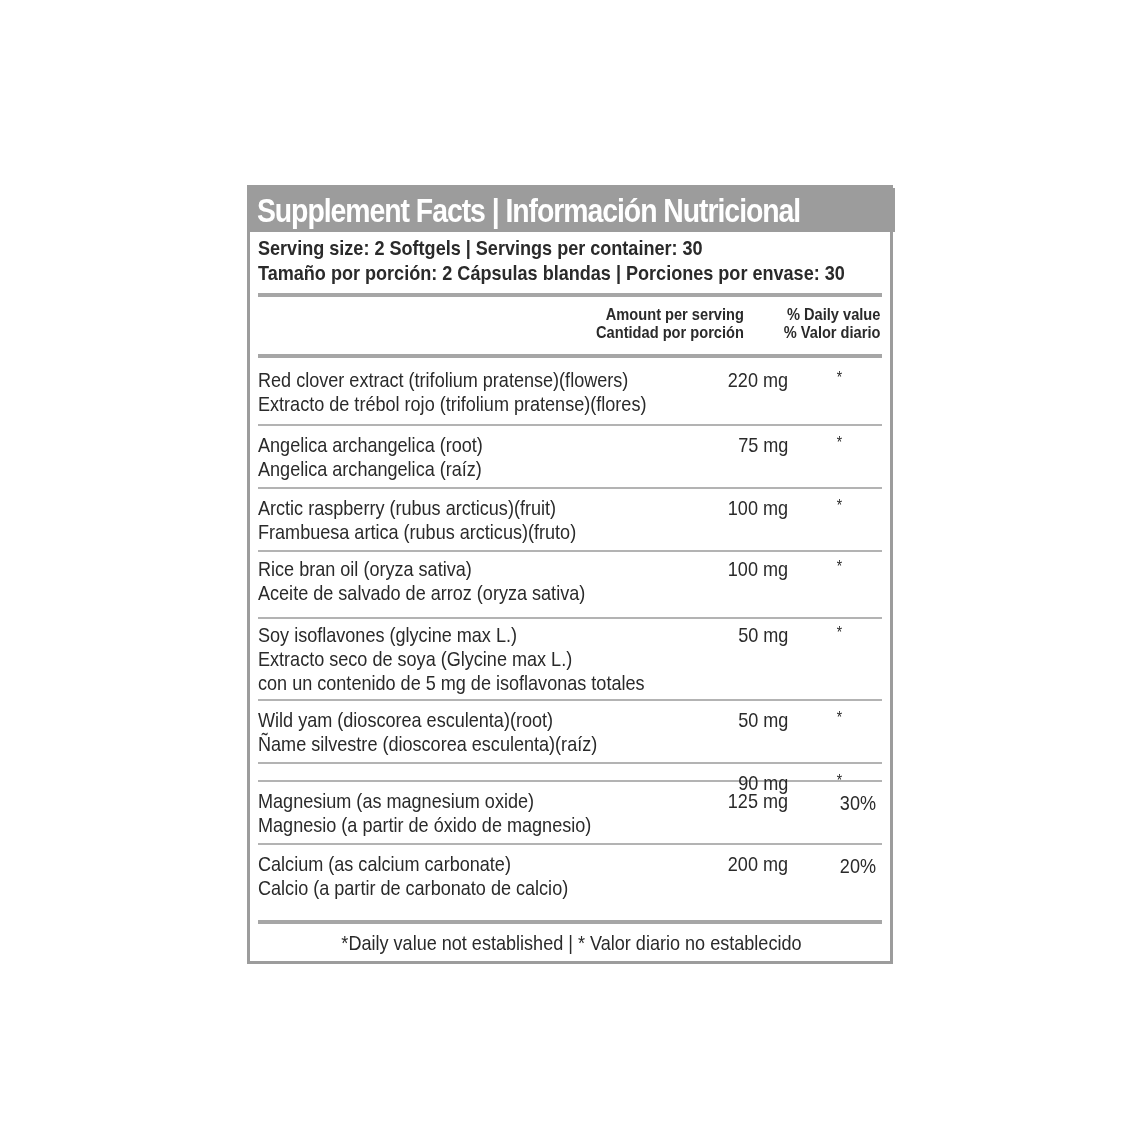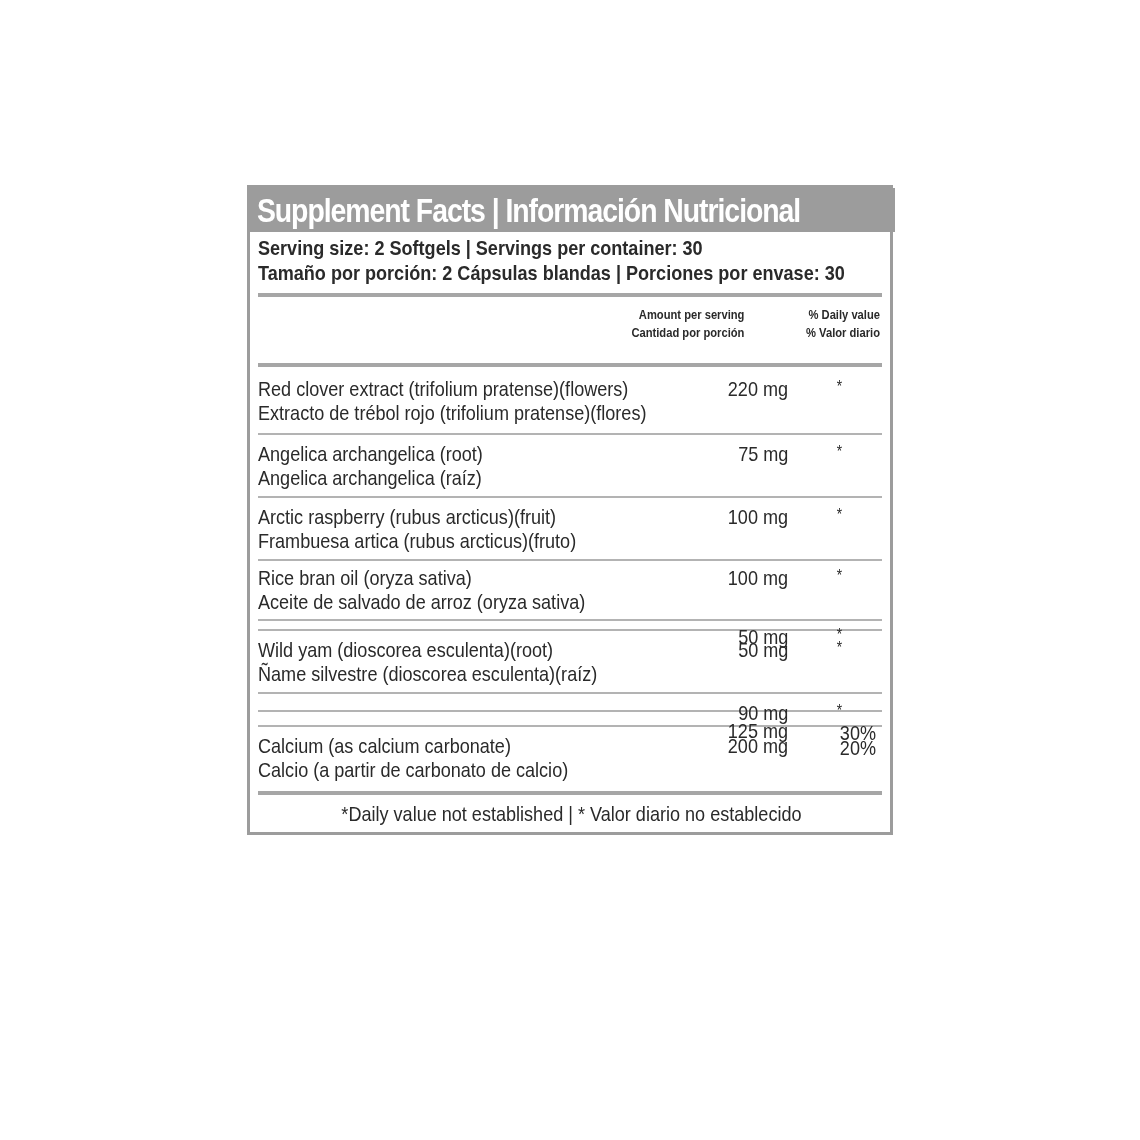--- a/index.html
+++ b/index.html
@@ -15,21 +15,21 @@
     padding-left: 8px; letter-spacing: -1.2px; white-space: nowrap;
     transform: scaleX(0.86); transform-origin: left center; width: 116%;
   }
   .serving {
     padding: 3px 0 0 8px; font-size: 21px; line-height: 25px; font-weight: bold;
   }
   .serving div { transform: scaleX(0.86); transform-origin: left center; white-space: nowrap; }
   .thick-rule { height: 4px; background: #a6a6a6; margin: 0 8px 0 8px; }
   .thin-rule { height: 2px; background: #b3b3b3; margin: 0 8px 0 8px; }
   .col-head {
-    position: relative; height: 66px; font-weight: bold; font-size: 13px; line-height: 18px;
+    position: relative; height: 57px; font-weight: bold; font-size: 17px; line-height: 18px;
   }
   .col-head .amt { position: absolute; right: 146px; top: 9px; text-align: right; white-space: nowrap;
                    transform: scaleX(0.86); transform-origin: right center; }
   .col-head .dv { position: absolute; right: 10px; top: 9px; text-align: right; white-space: nowrap;
                   transform: scaleX(0.86); transform-origin: right center; }
   .row { position: relative; font-size: 21px; line-height: 24px; padding: 7px 0 6px 8px; }
   .row .name div { white-space: nowrap; transform: scaleX(0.86); transform-origin: left center; }
   .row .amount { position: absolute; right: 102px; top: 7px; white-space: nowrap;
                  transform: scaleX(0.86); transform-origin: right center; }
   .row .dvv { position: absolute; right: 14px; top: 7px; white-space: nowrap; width: 60px; text-align: right;
@@ -86,31 +86,36 @@
   <div class="row">
     <div class="name">
       <div>Arctic raspberry (rubus arcticus)(fruit)</div>
       <div>Frambuesa artica (rubus arcticus)(fruto)</div>
     </div>
     <div class="amount">100 mg</div>
     <div class="dvv star">*</div>
   </div>
   <div class="thin-rule"></div>
 
-  <div class="row" style="padding-top:5px;padding-bottom:5px">
+  <div class="row" style="padding-top:5px;padding-bottom:12px">
     <div class="name">
       <div>Rice bran oil (oryza sativa)</div>
       <div>Aceite de salvado de arroz (oryza sativa)</div>
     </div>
     <div class="amount" style="top:5px">100 mg</div>
     <div class="dvv star" style="top:3px">*</div>
   </div>
   <div class="thin-rule"></div>
 
   <div class="row" style="padding-top:4px;padding-bottom:4px">
+    <div class="name">
+      <div>Soy isoflavones (glycine max L.)</div>
+      <div>Extracto seco de soya (Glycine max L.)</div>
+      <div>con un contenido de 5 mg de isoflavonas totales</div>
+    </div>
     <div class="amount" style="top:4px">50 mg</div>
     <div class="dvv star" style="top:2px">*</div>
   </div>
   <div class="thin-rule"></div>
 
   <div class="row">
     <div class="name">
       <div>Wild yam (dioscorea esculenta)(root)</div>
       <div>Ñame silvestre (dioscorea esculenta)(raíz)</div>
     </div>
@@ -119,26 +124,30 @@
   </div>
   <div class="thin-rule"></div>
 
   <div class="row" style="padding-bottom:9px">
     <div class="amount">90 mg</div>
     <div class="dvv star">*</div>
   </div>
   <div class="thin-rule"></div>
 
   <div class="row">
+    <div class="name">
+      <div>Magnesium (as magnesium oxide)</div>
+      <div>Magnesio (a partir de óxido de magnesio)</div>
+    </div>
     <div class="amount">125 mg</div>
     <div class="dvv" style="top:9px">30%</div>
   </div>
   <div class="thin-rule"></div>
 
-  <div class="row" style="padding-bottom:9px">
+  <div class="row" style="padding-bottom:20px">
     <div class="name">
       <div>Calcium (as calcium carbonate)</div>
       <div>Calcio (a partir de carbonato de calcio)</div>
     </div>
     <div class="amount">200 mg</div>
     <div class="dvv" style="top:9px">20%</div>
   </div>
   <div class="thick-rule"></div>
 
   <div class="footnote">

